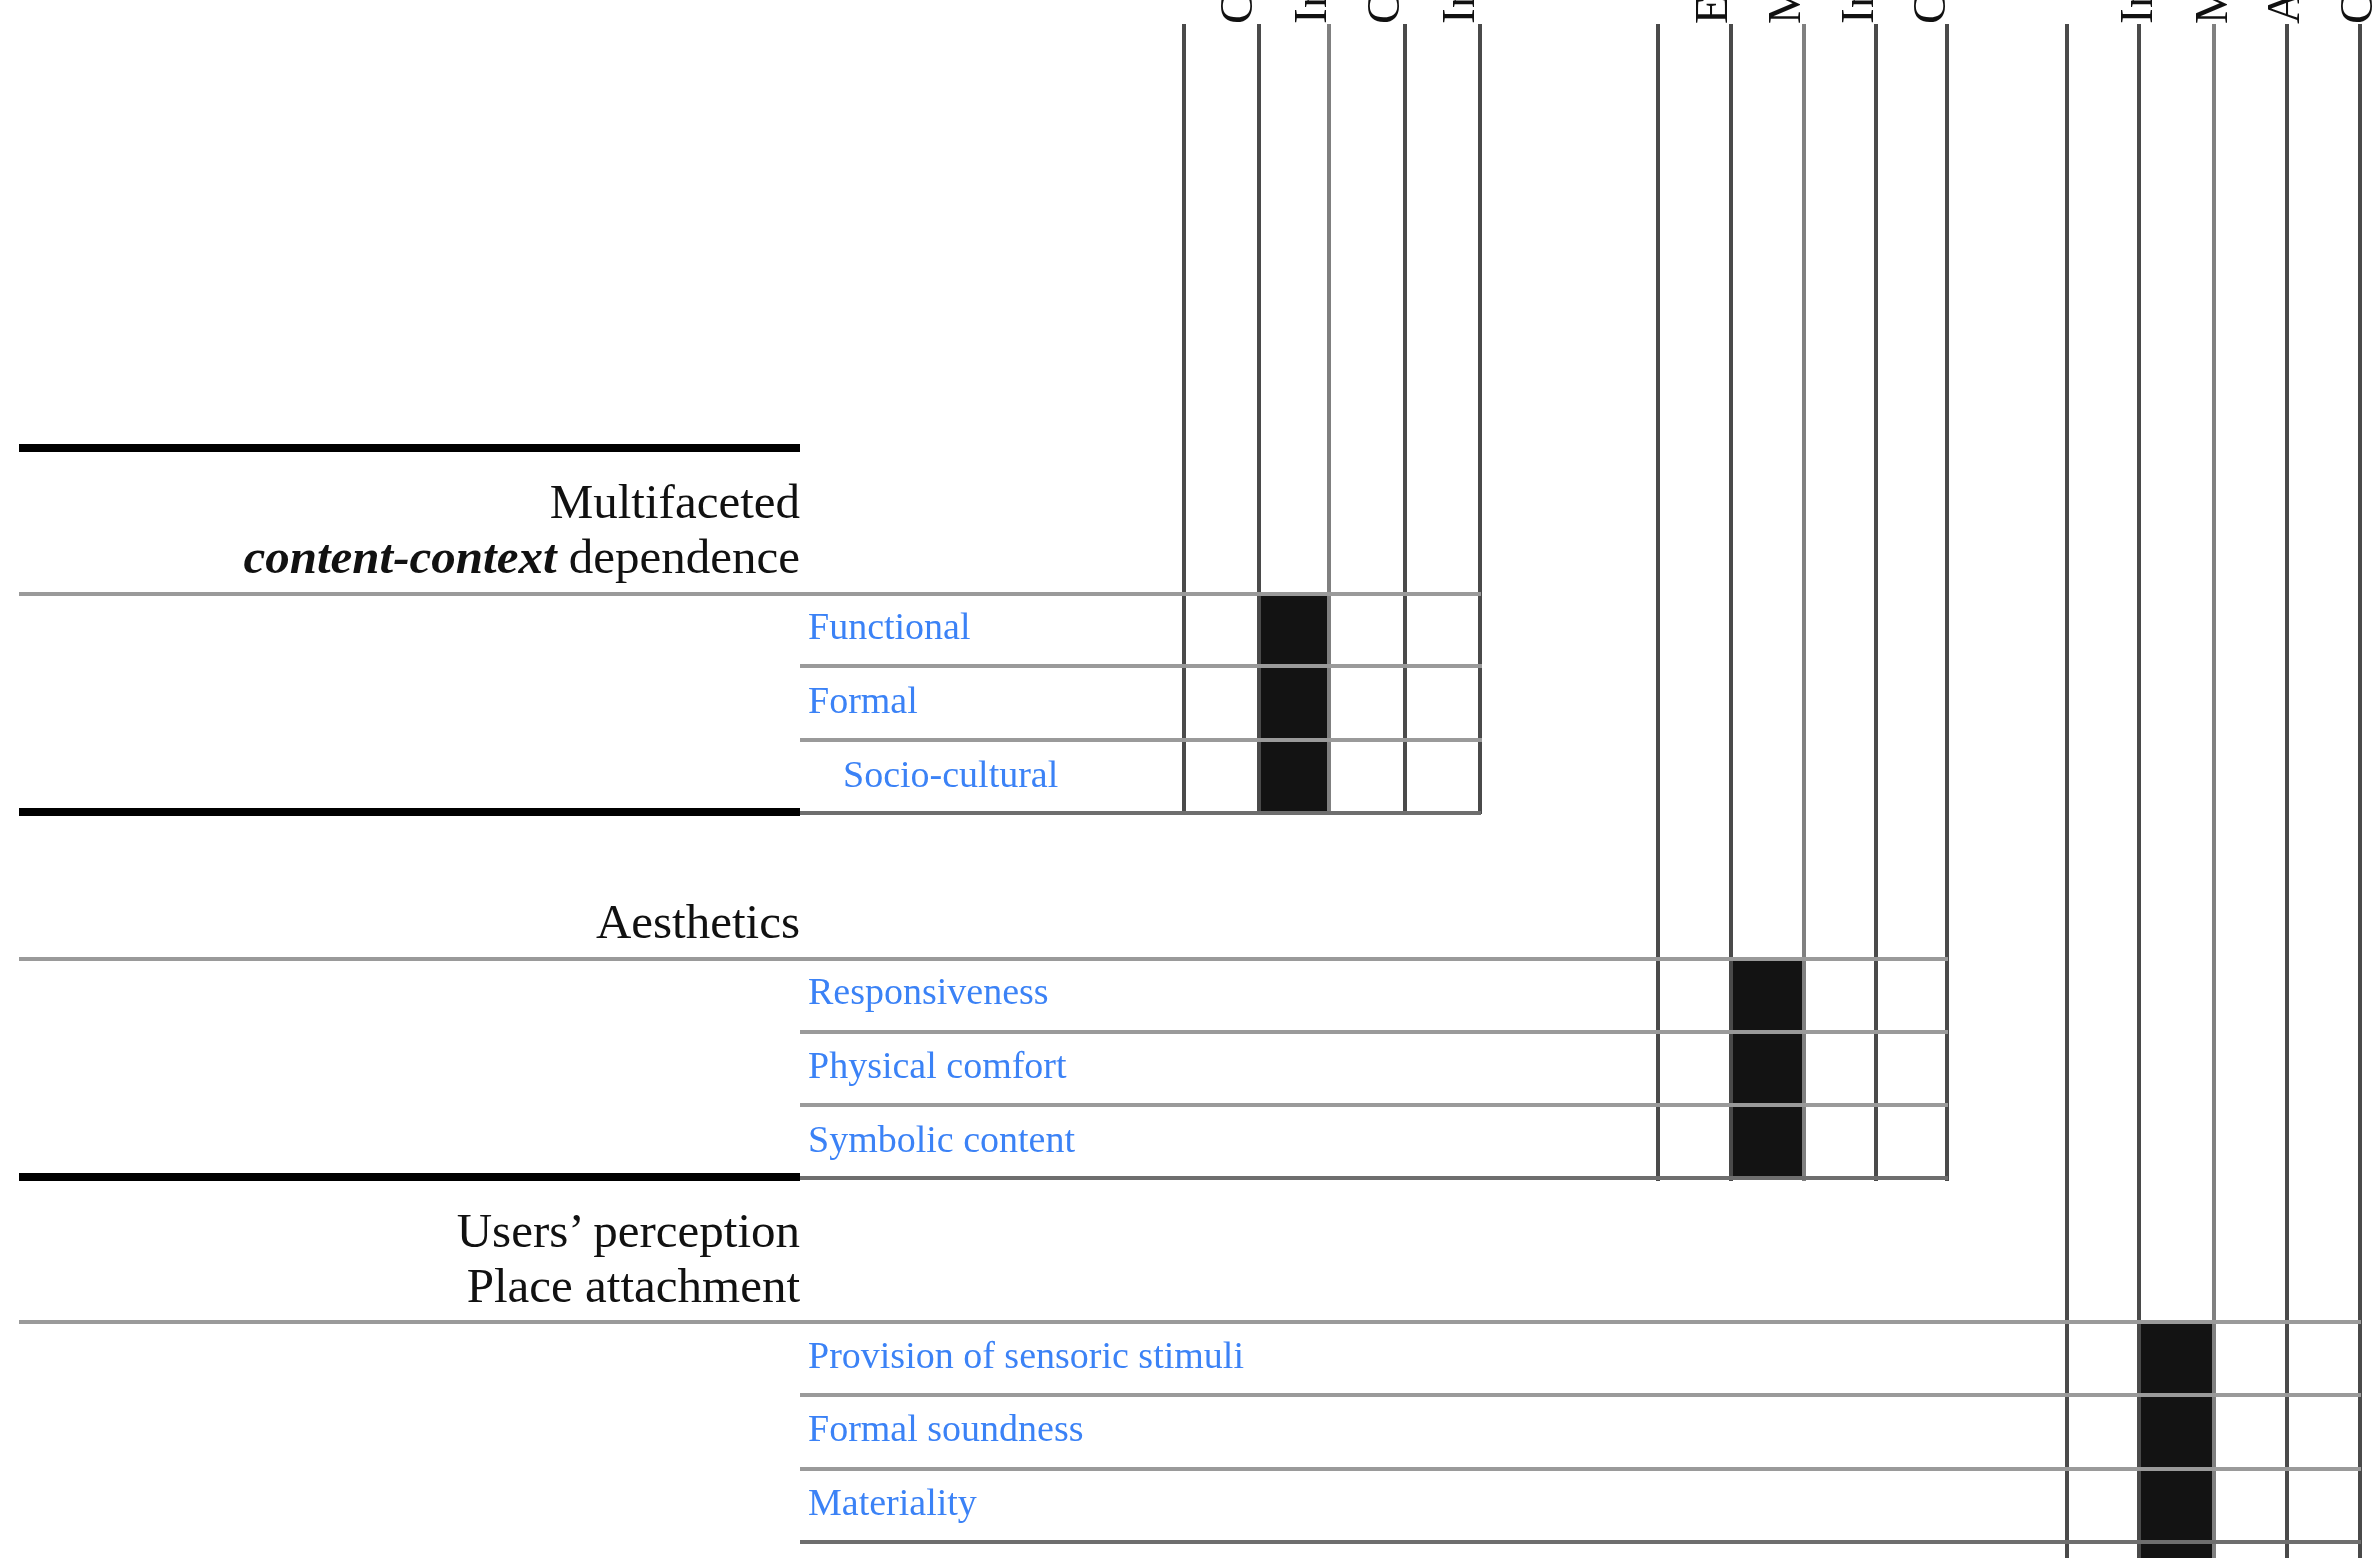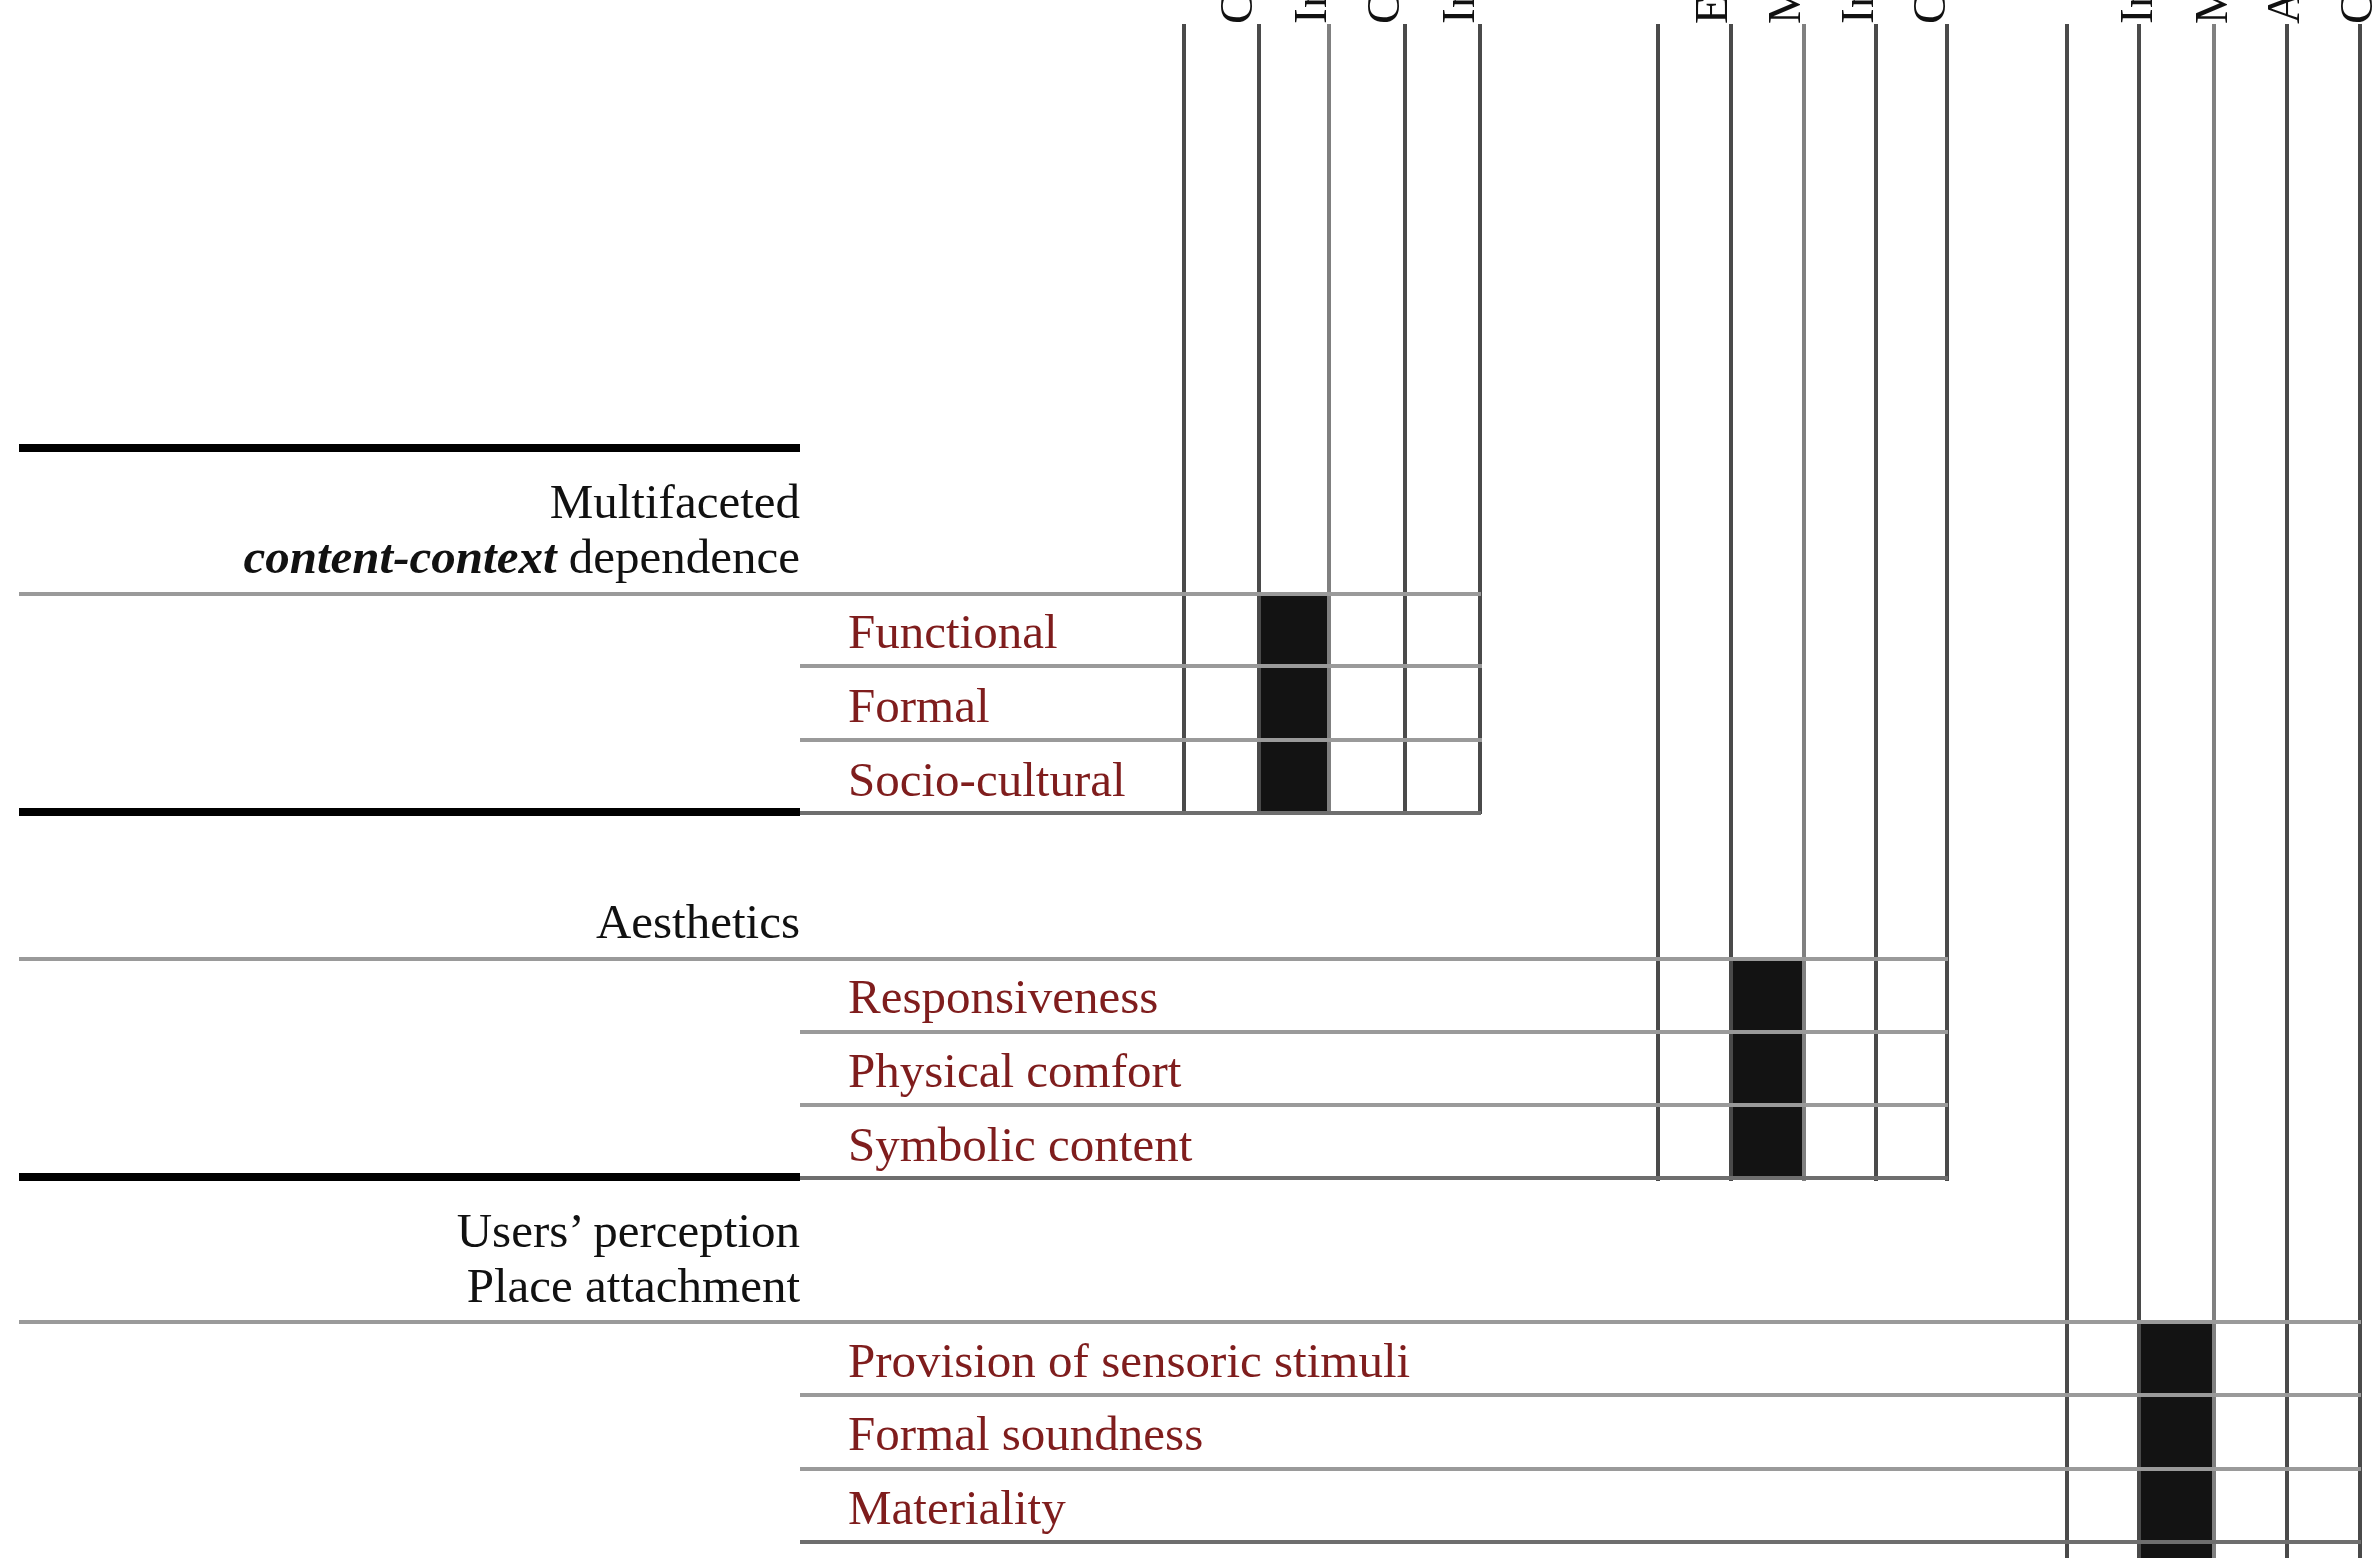--- a/index.html
+++ b/index.html
@@ -50,25 +50,24 @@
     white-space: nowrap;
     font-size: 47px;
     line-height: 1;
     letter-spacing: 0.4px;
     color: #111111;
   }
 
   
   .row-label {
     position: absolute;
-    font-size: 49px;
+    font-size: 38px;
     line-height: 1;
     white-space: nowrap;
-    color: #7f1d1d;
-    margin-left: 40px;
+    color: #3b82f6;
   }
   .group-label {
     position: absolute;
     font-size: 49px;
     line-height: 1.12;
     white-space: nowrap;
     text-align: right;
     color: #111111;
   }
   .group-label .it { font-style: italic; font-weight: bold; }
@@ -121,21 +120,21 @@
     <span>Multifaceted</span><br>
     <span class="it">content-context</span><span> dependence</span>
   </div>
 
   <div class="hline" style="left:19px; top:592px; width:1462px;"></div>
   <div class="hline" style="left:800px; top:664px; width:682px;"></div>
   <div class="hline" style="left:800px; top:738px; width:682px;"></div>
 
   <span class="row-label" style="left:808px; top:607px;">Functional</span>
   <span class="row-label" style="left:808px; top:681px;">Formal</span>
-  <span class="row-label" style="left:808px; top:755px;">Socio-cultural</span>
+  <span class="row-label" style="left:843px; top:755px;">Socio-cultural</span>
 
   <div class="hline dark" style="left:19px; top:811px; width:1462px;"></div>
 
   <div class="rule-thick" style="left:19px; top:808px; width:781px;"></div>
 
   <div class="group-label" style="left:0px; top:840px; width:800px;">
     <br>
     <span>Aesthetics</span>
   </div>
 

